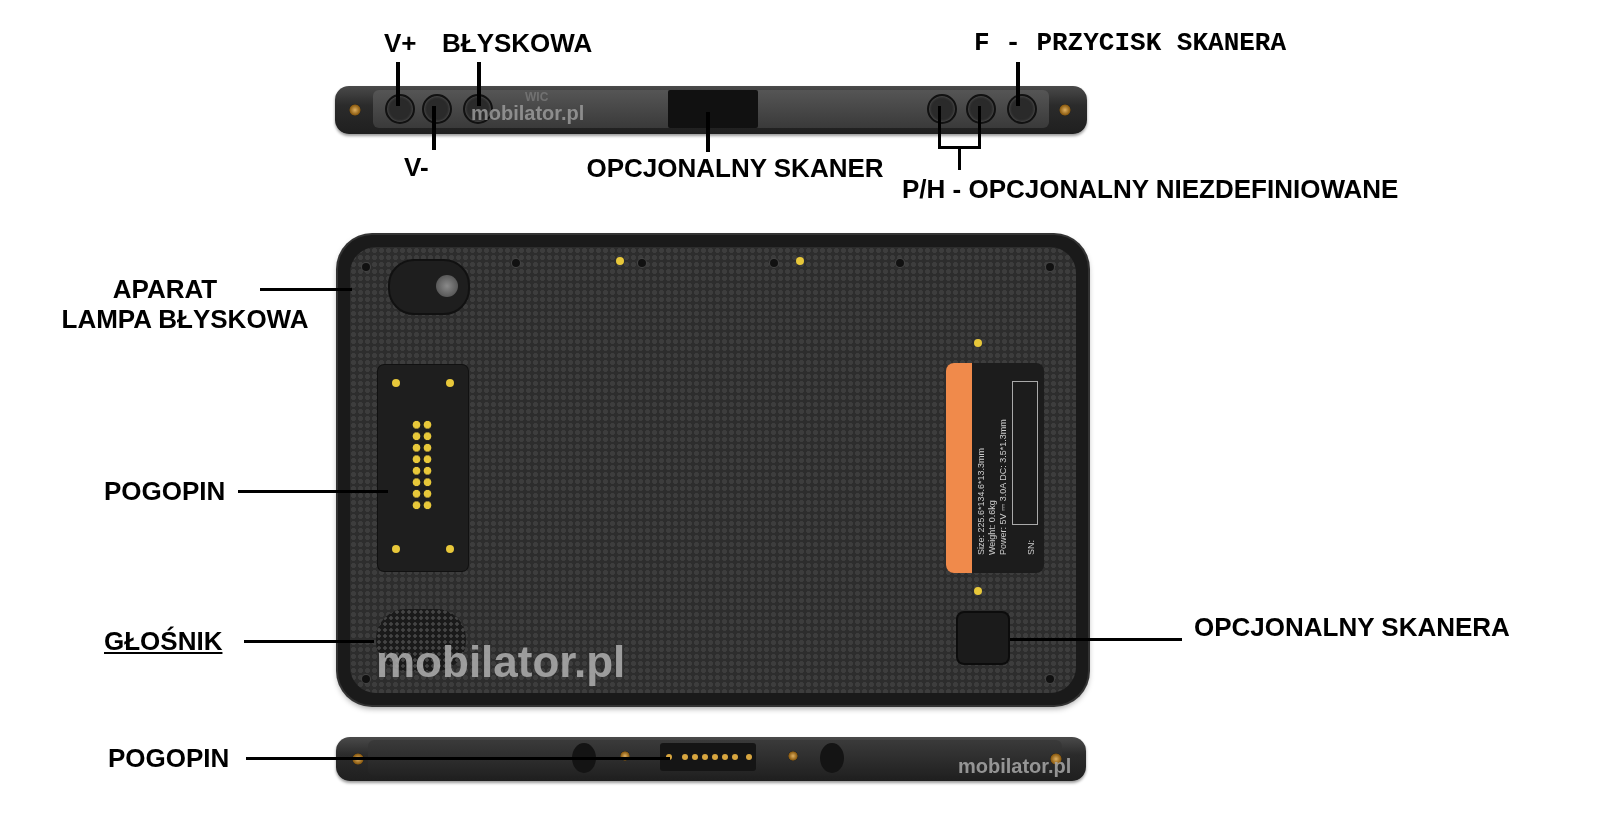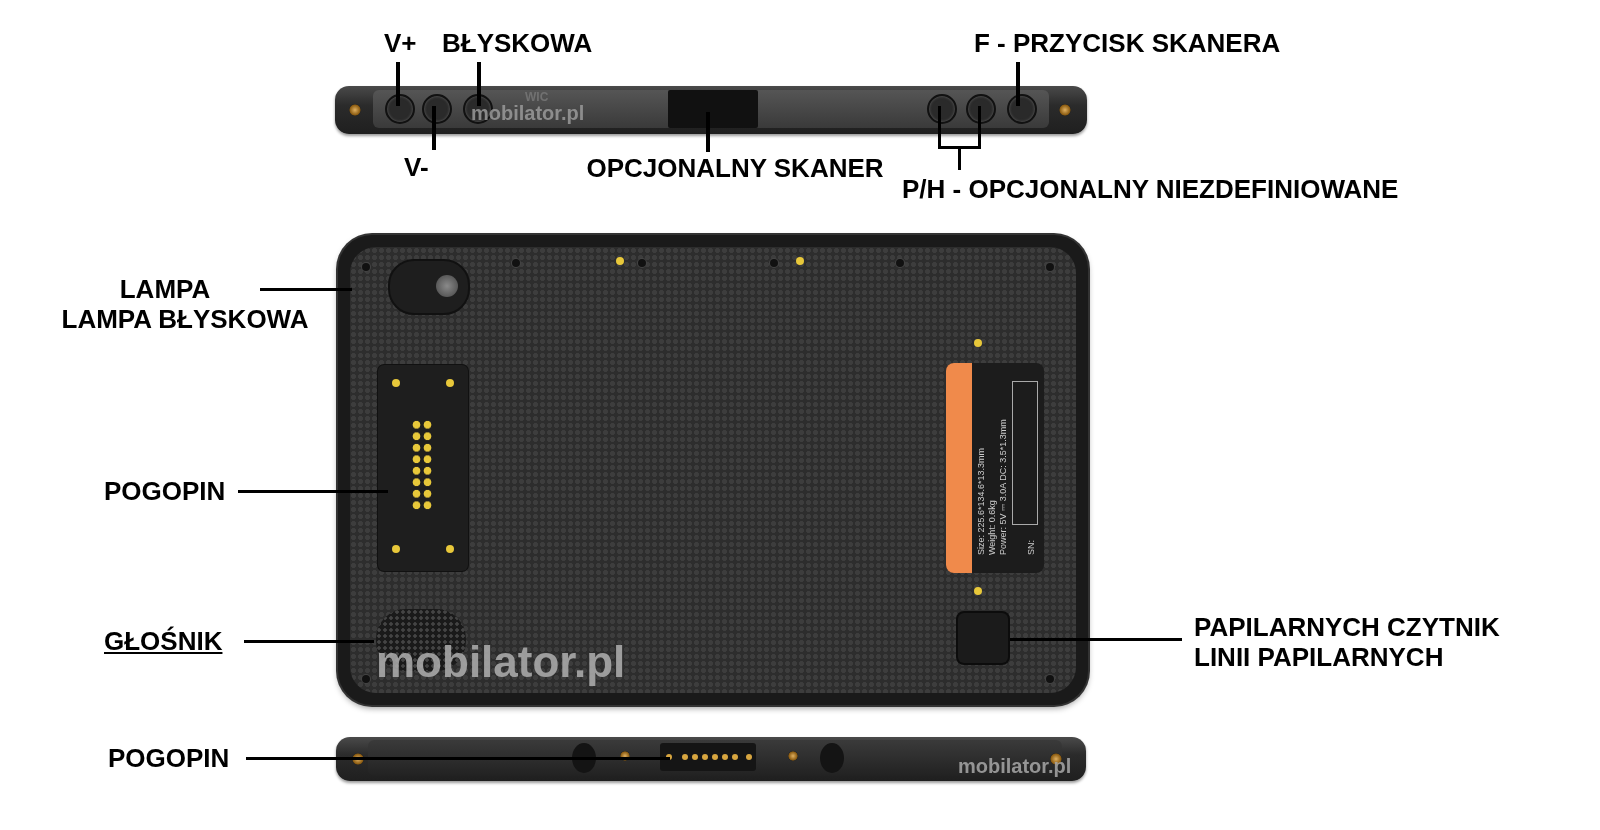--- a/index.html
+++ b/index.html
@@ -59,21 +59,21 @@
 <div class="lbl" style="left:442px;top:28px;">BŁYSKOWA</div>
 <div class="ln" style="left:477px;top:62px;width:4px;height:44px;"></div>
 <div class="lbl" style="left:404px;top:152px;">V-</div>
 <div class="ln" style="left:432px;top:106px;width:4px;height:44px;"></div>
 
 <div class="lbl ctr" style="left:570px;top:153px;width:330px;">
   <div>OPCJONALNY SKANER</div>
 </div>
 <div class="ln" style="left:706px;top:112px;width:4px;height:40px;"></div>
 
-<div class="lbl" style="left:974px;top:28px;">F - PRZYCISK SKANERA</div>
+<div class="lbl" style="left:974px;top:28px;font-family:Liberation Mono, monospace;">F - PRZYCISK SKANERA</div>
 <div class="ln" style="left:1016px;top:62px;width:4px;height:44px;"></div>
 
 <div class="ln" style="left:938px;top:106px;width:3px;height:42px;"></div>
 <div class="ln" style="left:978px;top:106px;width:3px;height:42px;"></div>
 <div class="ln" style="left:938px;top:146px;width:43px;height:3px;"></div>
 <div class="ln" style="left:958px;top:146px;width:3px;height:24px;"></div>
 <div class="lbl" style="left:902px;top:174px;">P/H - OPCJONALNY NIEZDEFINIOWANE</div>
 
 <div class="back">
   <div class="back-inner"></div>
@@ -111,34 +111,33 @@
 
   <div class="spk" style="left:38px;top:374px;"></div>
   <div class="fp" style="left:620px;top:378px;"></div>
 
   <div class="dot" style="left:24px;top:440px;"></div>
   <div class="dot" style="left:708px;top:440px;"></div>
   <div class="wm" style="left:38px;top:402px;font-size:44px;color:#b0b0b0;">mobilator.pl</div>
 </div>
 
 <div class="lbl ctr" style="left:40px;top:274px;width:290px;">
-  <div style="padding-right:40px;">LAMPA</div>
+  <div style="padding-right:40px;">APARAT</div>
   <div>LAMPA BŁYSKOWA</div>
 </div>
 <div class="ln" style="left:260px;top:288px;width:92px;height:3px;"></div>
 
 <div class="lbl" style="left:104px;top:476px;">POGOPIN</div>
 <div class="ln" style="left:238px;top:490px;width:150px;height:3px;"></div>
 
 <div class="lbl" style="left:104px;top:626px;text-decoration:underline;">GŁOŚNIK</div>
 <div class="ln" style="left:244px;top:640px;width:130px;height:3px;"></div>
 
 <div class="lbl" style="left:1194px;top:612px;">
-  <div>PAPILARNYCH CZYTNIK</div>
-  <div>LINII PAPILARNYCH</div>
+  <div>OPCJONALNY SKANERA</div>
 </div>
 <div class="ln" style="left:1010px;top:638px;width:172px;height:3px;"></div>
 
 <div class="edge" style="left:336px;top:737px;width:750px;height:44px;">
   <div class="edge-inner" style="left:32px;top:3px;width:694px;height:36px;background:linear-gradient(#3a3a3a,#222);"></div>
   <div class="screw" style="left:16px;top:16px;"></div>
   <div class="screw" style="left:714px;top:16px;"></div>
   <div class="round" style="left:236px;top:6px;width:24px;height:30px;"></div>
   <div class="screw" style="left:284px;top:14px;width:10px;height:10px;"></div>
   <div class="bot-pins" style="left:324px;top:6px;width:96px;height:28px;">

